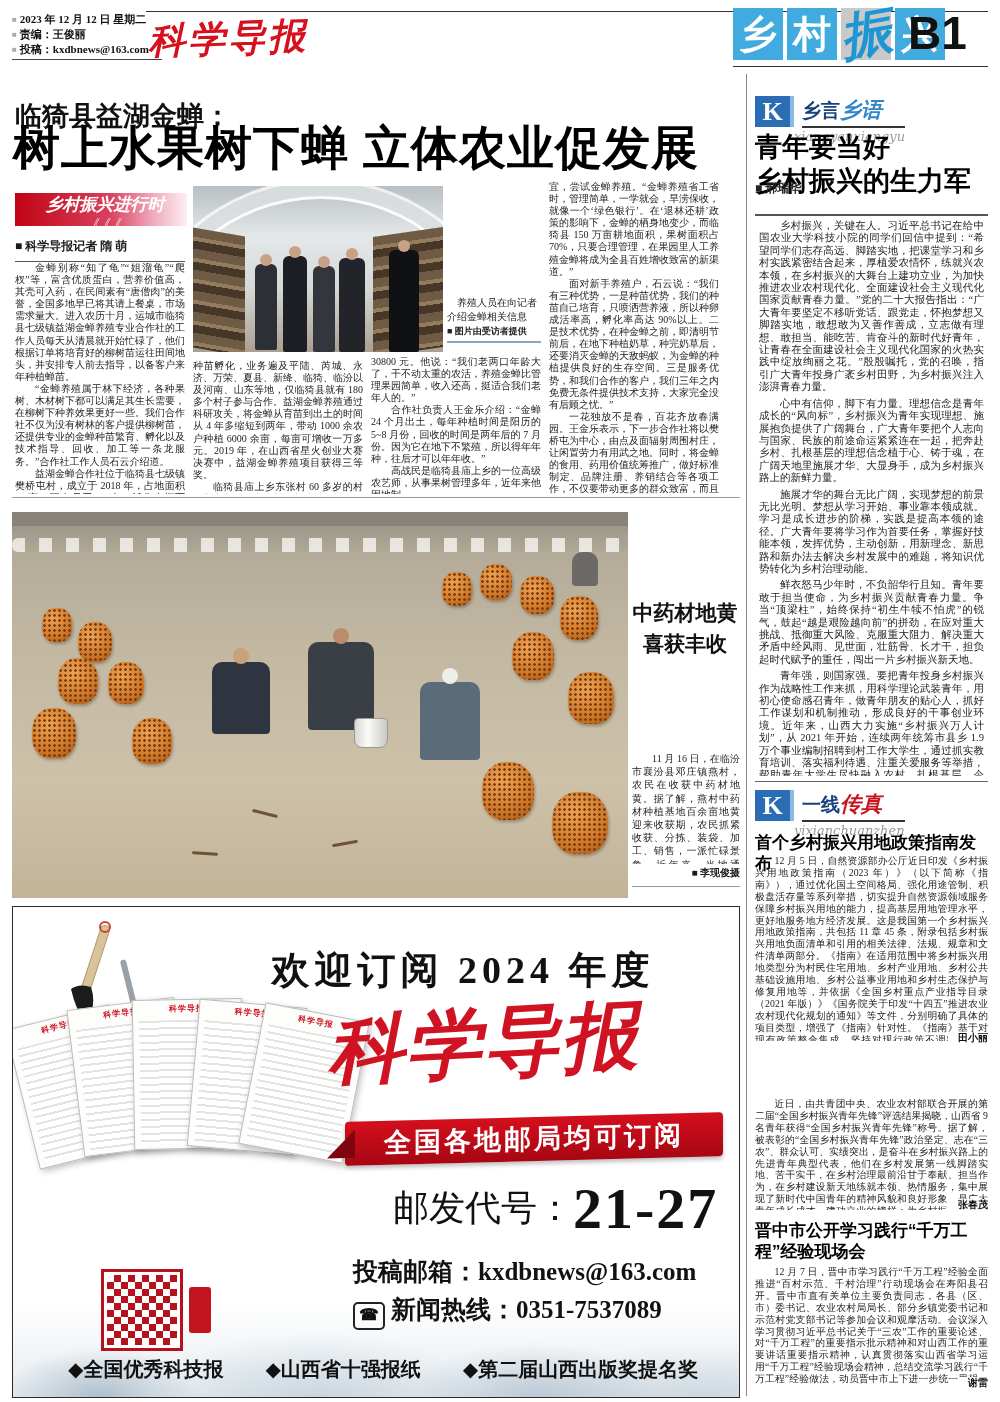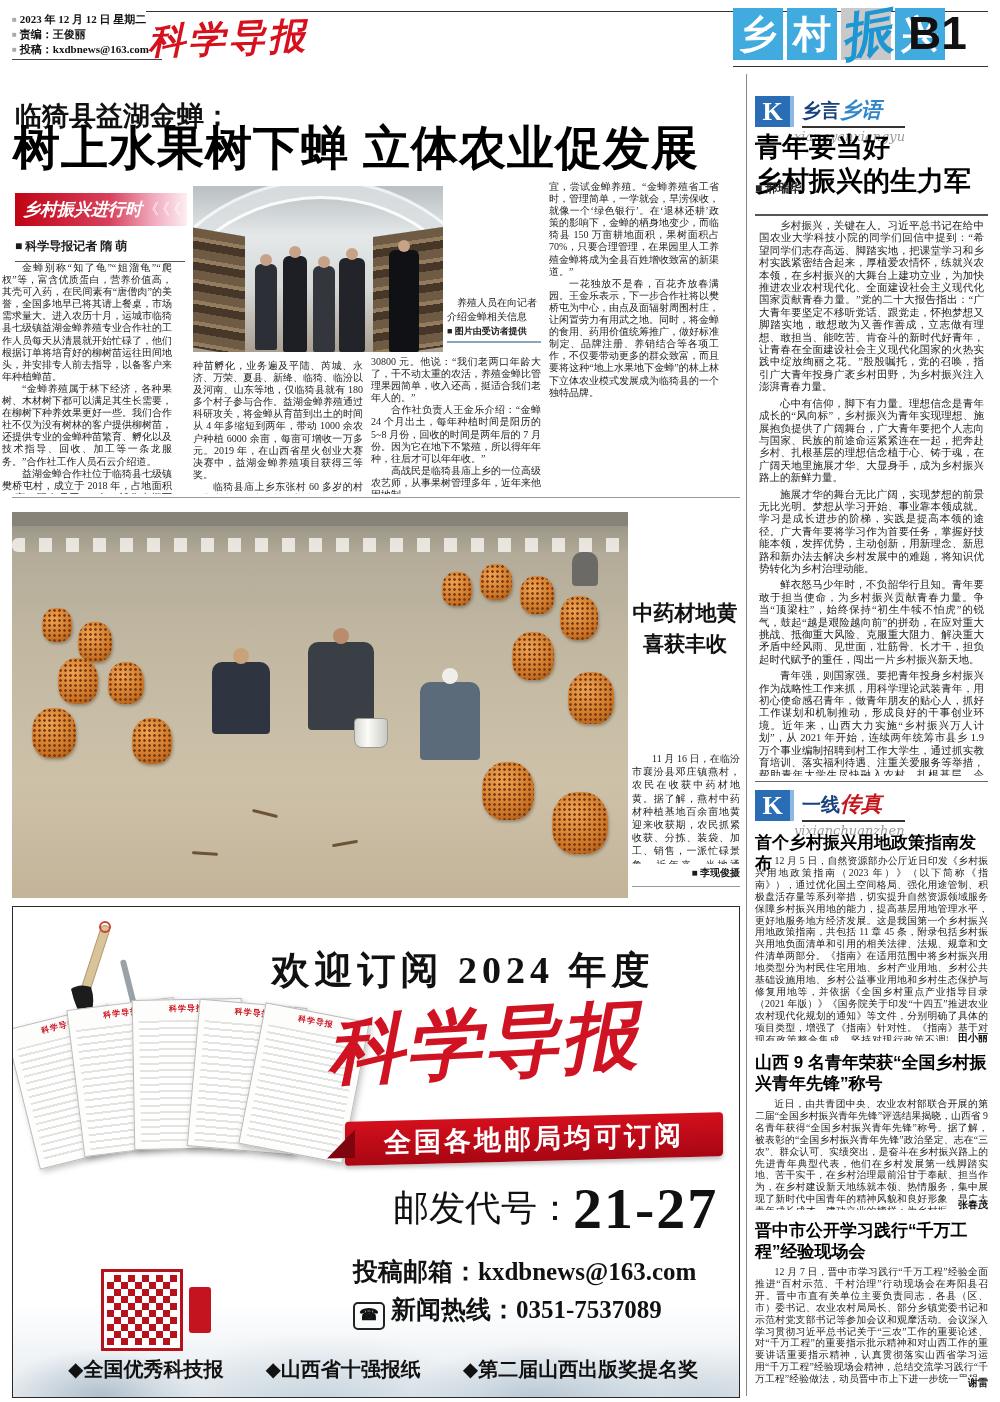--- a/index.html
+++ b/index.html
@@ -18,28 +18,28 @@
   .secblocks{left:733px;top:8px;display:flex;gap:4px;}
   .secblocks .b{width:50px;height:52px;background:#41aade;color:#fff;font-weight:bold;font-size:38px;
                 display:flex;align-items:center;justify-content:center;}
   .secblocks .b.gray{background:#c9c9c9;}
   .secblocks .b.gray span{color:#1d96d4;font-style:italic;transform:rotate(-10deg) scale(1.35);font-family:"DejaVu Serif",serif;}
   .pageno{left:908px;top:6px;font-size:46px;font-weight:bold;color:#111;font-family:"Liberation Sans",sans-serif;}
   
   .kicker{left:15px;top:98px;font-size:27px;font-weight:600;color:#111;}
   .headline{left:13px;top:117px;width:730px;font-size:47px;font-weight:bold;color:#000;letter-spacing:1px;}
   .badge{left:15px;top:193px;width:172px;height:33px;display:flex;align-items:center;
-         background:linear-gradient(90deg,#c00314 0%,#d8415d 55%,#f0a9bc 80%,#fdeef2 100%);}
+         background:linear-gradient(90deg,#c00314 0%,#d8415d 55%,#f0a9bc 80%,#fdeef2 100%);flex-direction:column;}
   .badge .lbl{color:#fff;font-weight:bold;font-style:italic;font-size:17px;padding-left:8px;white-space:nowrap;}
   .badge .chev{color:#fff;font-size:15px;letter-spacing:-4px;margin-left:2px;opacity:.85;}
   .byline1{left:15px;top:238px;width:170px;font-size:12px;font-weight:bold;border-bottom:1px solid #555;padding-bottom:6px;}
   .coltxt{font-size:10px;line-height:12.1px;text-align:justify;overflow:hidden;color:#222;}
   .coltxt p{margin:0;text-indent:2em;}
   .coltxt p.noind{text-indent:0;}
-  .c1{left:2px;top:262px;width:170px;height:232px;}
+  .c1{left:15px;top:262px;width:170px;height:232px;}
   .c2{left:193px;top:360px;width:170px;height:134px;}
   .c3{left:371px;top:356px;width:170px;height:138px;}
   .c4{left:549px;top:181px;width:170px;height:313px;}
   
   .photo1{left:193px;top:186px;width:250px;height:166px;overflow:hidden;
           background:linear-gradient(180deg,#b9bfc2 0%,#e4e8e9 30%,#d5d8d6 62%,#a99f90 100%);}
   .arch{position:absolute;left:-40px;top:10px;width:330px;height:300px;border-radius:50%;
         border:3px solid rgba(255,255,255,.9);box-shadow:0 0 0 14px rgba(185,195,200,.45), 0 0 0 17px rgba(255,255,255,.75);}
   .shelf{position:absolute;top:46px;bottom:0;width:52px;
          background:repeating-linear-gradient(180deg,#6f5a44 0 9px,#937b5e 9px 13px,#473728 13px 21px);}
@@ -185,20 +185,21 @@
     <p class="noind">种苗孵化，业务遍及平陆、芮城、永济、万荣、夏县、新绛、临猗、临汾以及河南、山东等地，仅临猗县就有 180 多个村子参与合作。益湖金蝉养殖通过科研攻关，将金蝉从育苗到出土的时间从 4 年多缩短到两年，带动 1000 余农户种植 6000 余亩，每亩可增收一万多元。2019 年，在山西省星火创业大赛决赛中，益湖金蝉养殖项目获得三等奖。</p>
     <p>临猗县庙上乡东张村 60 多岁的村民荆永良在三亩杏树下养殖了金蝉，今年收入</p>
   </div>
   <div class="abs coltxt c3">
     <p class="noind">30800 元。他说：“我们老两口年龄大了，干不动太重的农活，养殖金蝉比管理果园简单，收入还高，挺适合我们老年人的。”</p>
     <p>合作社负责人王金乐介绍：“金蝉 24 个月出土，每年种植时间是阳历的 5~8 月份，回收的时间是两年后的 7 月份。因为它在地下不繁殖，所以得年年种，往后才可以年年收。”</p>
     <p>高战民是临猗县庙上乡的一位高级农艺师，从事果树管理多年，近年来他因地制</p>
   </div>
   <div class="abs coltxt c4">
     <p class="noind">宜，尝试金蝉养殖。“金蝉养殖省工省时，管理简单，一学就会，旱涝保收，就像一个‘绿色银行’。在‘退林还耕’政策的影响下，金蝉的栖身地变少，而临猗县 150 万亩耕地面积，果树面积占 70%，只要合理管理，在果园里人工养殖金蝉将成为全县百姓增收致富的新渠道。”</p>
+    <p>面对新手养殖户，石云说：“我们有三种优势，一是种苗优势，我们的种苗自己培育，只喷洒营养液，所以种卵成活率高，孵化率高达 90%以上。二是技术优势，在种金蝉之前，即清明节前后，在地下种植奶草，种完奶草后，还要消灭金蝉的天敌蚂蚁，为金蝉的种植提供良好的生存空间。三是服务优势，和我们合作的客户，我们三年之内免费无条件提供技术支持，大家完全没有后顾之忧。”</p>
     <p>一花独放不是春，百花齐放春满园。王金乐表示，下一步合作社将以樊桥屯为中心，由点及面辐射周围村庄，让闲置劳力有用武之地。同时，将金蝉的食用、药用价值统筹推广，做好标准制定、品牌注册、养销结合等各项工作，不仅要带动更多的群众致富，而且要将这种“地上水果地下金蝉”的林上林下立体农业模式发展成为临猗县的一个独特品牌。</p>
   </div>
 
   <div class="abs rule" style="left:12px;top:497px;width:728px;height:1px;background:#999;"></div>
 
   <div class="abs photo2">
     <div style="position:absolute;left:0;top:0;width:100%;height:14px;background:#87837a;"></div>
     <div class="sackrow"></div>
     <div class="bag" style="left:30px;top:96px;width:30px;height:34px;"></div>
     <div class="bag" style="left:66px;top:110px;width:34px;height:40px;"></div>
@@ -333,21 +334,20 @@
       </div>
     </div>
   </div>
 
   <div class="abs brief-t" style="left:755px;top:832px;">首个乡村振兴用地政策指南发布</div>
   <div class="abs brief-b" style="left:755px;top:855px;height:186px;">
     <p>12 月 5 日，自然资源部办公厅近日印发《乡村振兴用地政策指南（2023 年）》（以下简称《指南》），通过优化国土空间格局、强化用途管制、积极盘活存量等系列举措，切实提升自然资源领域服务保障乡村振兴用地的能力，提高基层用地管理水平，更好地服务地方经济发展。这是我国第一个乡村振兴用地政策指南，共包括 11 章 45 条，附录包括乡村振兴用地负面清单和引用的相关法律、法规、规章和文件清单两部分。《指南》在适用范围中将乡村振兴用地类型分为村民住宅用地、乡村产业用地、乡村公共基础设施用地、乡村公益事业用地和乡村生态保护与修复用地等，并依据《全国乡村重点产业指导目录（2021 年版）》《国务院关于印发“十四五”推进农业农村现代化规划的通知》等文件，分别明确了具体的项目类型，增强了《指南》针对性。《指南》基于对现有政策整合集成，坚持对现行政策不调整、不引申、不扩大或者缩小解释；涉及对不同文件的整合，充分考虑不同文件的效力级别、政策衔接等因素，作出适用判断。</p>
   </div>
   <div class="abs brief-a" style="left:755px;top:1031px;"><span>田小丽</span></div>
 
-  <div class="abs brief-t" style="left:755px;top:1052px;">山西 9 名青年荣获“全国乡村振兴青年先锋”称号</div>
   <div class="abs brief-b" style="left:755px;top:1098px;height:112px;">
     <p>近日，由共青团中央、农业农村部联合开展的第二届“全国乡村振兴青年先锋”评选结果揭晓，山西省 9 名青年获得“全国乡村振兴青年先锋”称号。据了解，被表彰的“全国乡村振兴青年先锋”政治坚定、志在“三农”、群众认可、实绩突出，是奋斗在乡村振兴路上的先进青年典型代表，他们在乡村发展第一线脚踏实地、苦干实干，在乡村治理最前沿甘于奉献、担当作为，在乡村建设新天地练就本领、热情服务，集中展现了新时代中国青年的精神风貌和良好形象，是广大青年成长成才、建功立业的榜样；为乡村振兴注入了源头活水、贡献了青春力量。</p>
   </div>
   <div class="abs brief-a" style="left:755px;top:1198px;"><span>张春茂</span></div>
 
   <div class="abs brief-t" style="left:755px;top:1220px;">晋中市公开学习践行“千万工程”经验现场会</div>
   <div class="abs brief-b" style="left:755px;top:1266px;height:118px;">
     <p>12 月 7 日，晋中市学习践行“千万工程”经验全面推进“百村示范、千村治理”行动现场会在寿阳县召开。晋中市直有关单位主要负责同志，各县（区、市）委书记、农业农村局局长、部分乡镇党委书记和示范村党支部书记等参加会议和观摩活动。会议深入学习贯彻习近平总书记关于“三农”工作的重要论述、对“千万工程”的重要指示批示精神和对山西工作的重要讲话重要指示精神，认真贯彻落实山西省学习运用“千万工程”经验现场会精神，总结交流学习践行“千万工程”经验做法，动员晋中市上下进一步统一思想、凝聚力量，全面推进“百村示范、千村治理”，加快建设宜居宜业和美乡村，奋力开创乡村全面振兴新局面。</p>
   </div>
   <div class="abs brief-a" style="left:755px;top:1376px;"><span>谢雷</span></div>

